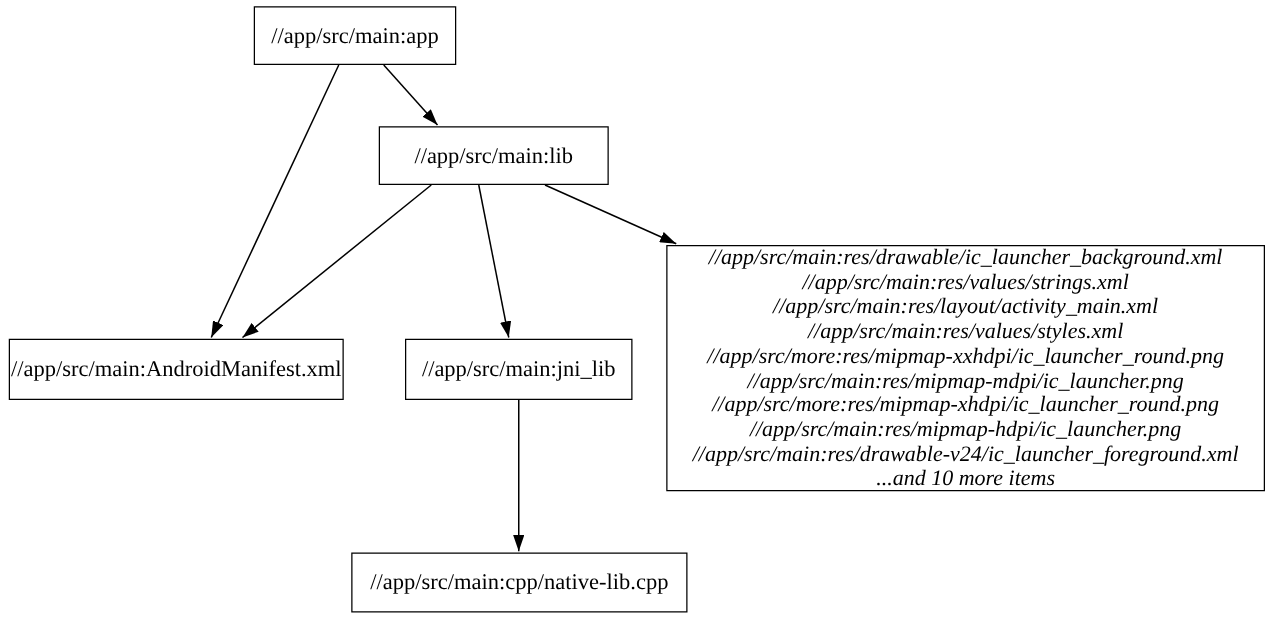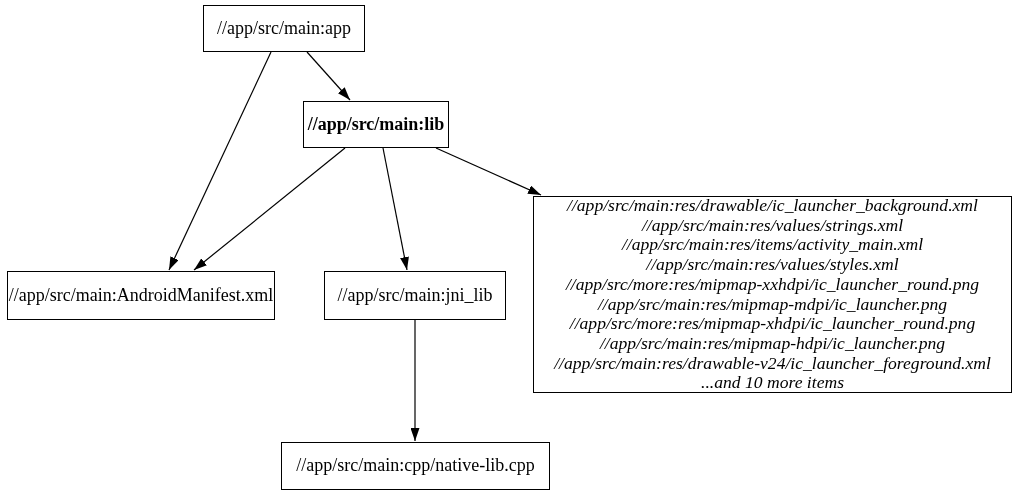--- a/index.html
+++ b/index.html
@@ -35,21 +35,21 @@
     background: #ffffff;
     display: flex;
     align-items: center;
     justify-content: center;
     text-align: center;
     font-size: 18px;
     line-height: 1.1;
     white-space: nowrap;
   }
   .node-app      { left: 203px; top: 5px;   width: 162px; height: 47px; }
-  .node-lib      { left: 303px; top: 101px; width: 146px; height: 47px; font-weight: bold; }
+  .node-lib      { left: 303px; top: 101px; width: 184px; height: 47px; }
   .node-manifest { left: 7px;   top: 271px; width: 268px; height: 49px; }
   .node-jni      { left: 324px; top: 271px; width: 182px; height: 49px; }
   .node-cpp      { left: 281px; top: 442px; width: 269px; height: 48px; font-family: Liberation Serif, serif; }
   .node-res {
     left: 533px; top: 196px; width: 479px; height: 197px;
     flex-direction: column;
     justify-content: center;
     font-size: 17.6px;
     line-height: 19.7px;
     font-style: italic;
@@ -87,21 +87,21 @@
     <span>//app/src/main:AndroidManifest.xml</span>
   </div>
 
   <div class="node node-jni">
     <span>//app/src/main:jni_lib</span>
   </div>
 
   <div class="node node-res">
     <span class="res-line">//app/src/main:res/drawable/ic_launcher_background.xml</span>
     <span class="res-line">//app/src/main:res/values/strings.xml</span>
-    <span class="res-line">//app/src/main:res/items/activity_main.xml</span>
+    <span class="res-line">//app/src/main:res/layout/activity_main.xml</span>
     <span class="res-line">//app/src/main:res/values/styles.xml</span>
     <span class="res-line">//app/src/more:res/mipmap-xxhdpi/ic_launcher_round.png</span>
     <span class="res-line">//app/src/main:res/mipmap-mdpi/ic_launcher.png</span>
     <span class="res-line">//app/src/more:res/mipmap-xhdpi/ic_launcher_round.png</span>
     <span class="res-line">//app/src/main:res/mipmap-hdpi/ic_launcher.png</span>
     <span class="res-line">//app/src/main:res/drawable-v24/ic_launcher_foreground.xml</span>
     <span class="res-line">...and 10 more items</span>
   </div>
 
   <div class="node node-cpp">

